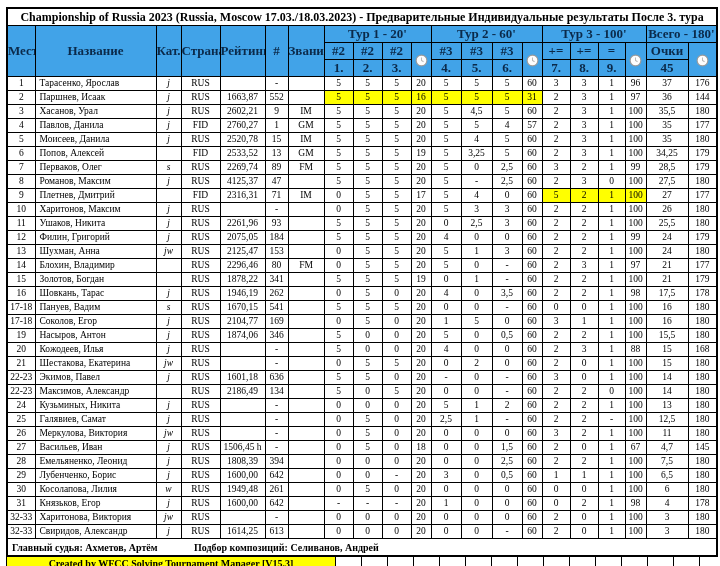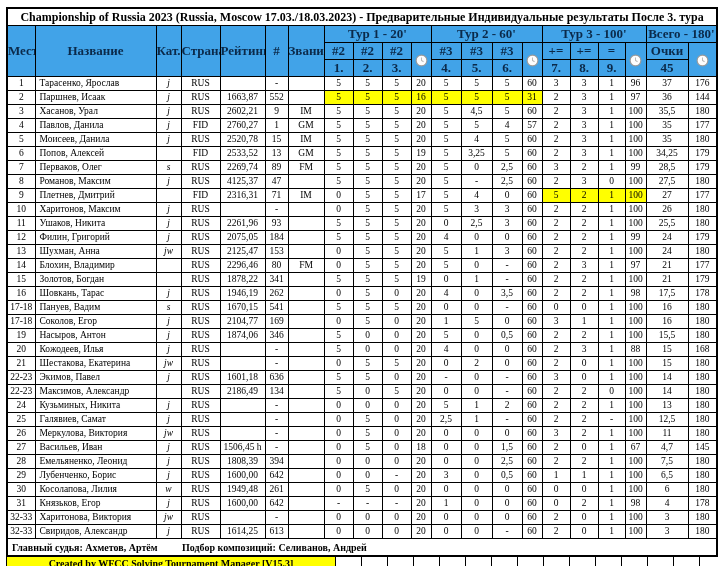--- a/index.html
+++ b/index.html
@@ -39,21 +39,21 @@
     background:#fff;
   }
   tbody td.name{text-align:left;padding-left:4px;}
   tbody td.cat{font-style:italic;}
   tbody td.hl{background:var(--hl);}
   tfoot td.footer-cell{
     font-weight:bold;font-size:10px;height:16px;text-align:left;
     padding-left:4px;background:#fff;color:#000;
   }
   tfoot .footer-part{display:inline-block;}
-  tfoot .footer-part + .footer-part{margin-left:22px;}
+  tfoot .footer-part + .footer-part{margin-left:34px;}
   .created-strip{display:flex;width:710px;align-items:stretch;height:15px;}
   .created-box{
     width:330px;box-sizing:border-box;background:var(--hl);
     border:1px solid #000;border-top:none;
     font-weight:bold;font-size:10px;line-height:13px;text-align:center;color:#000;
   }
   .fill-cell{
     width:27px;box-sizing:border-box;background:#fff;
     border:1px solid #000;border-top:none;margin-left:-1px;
   }

